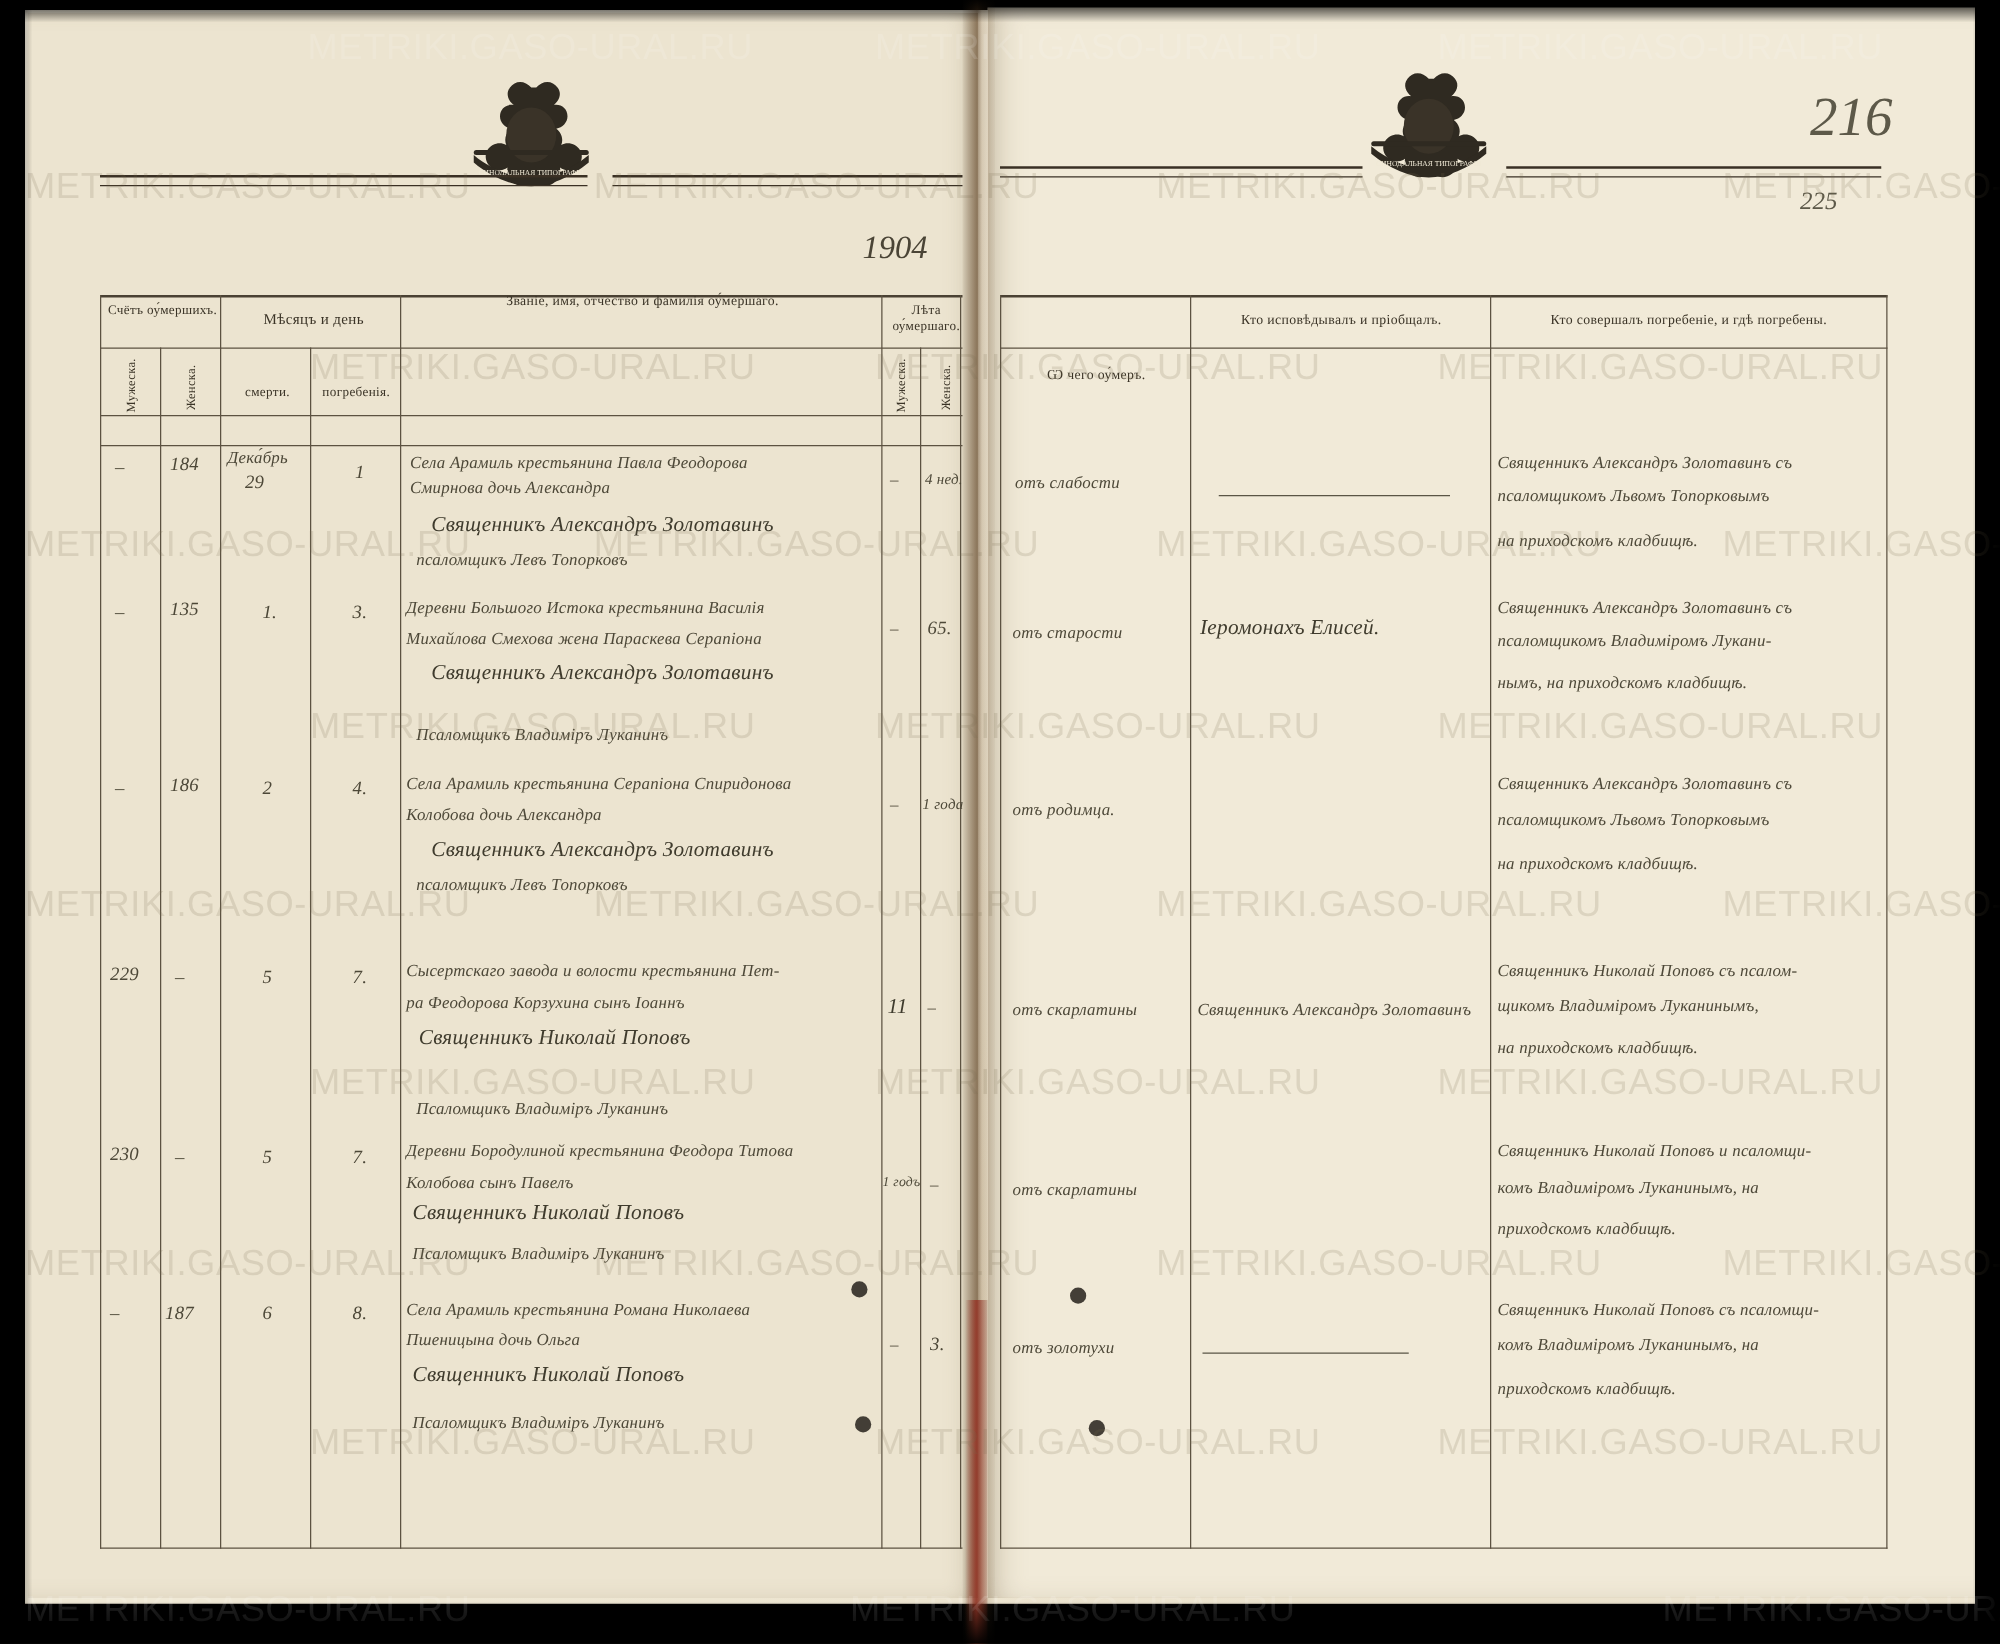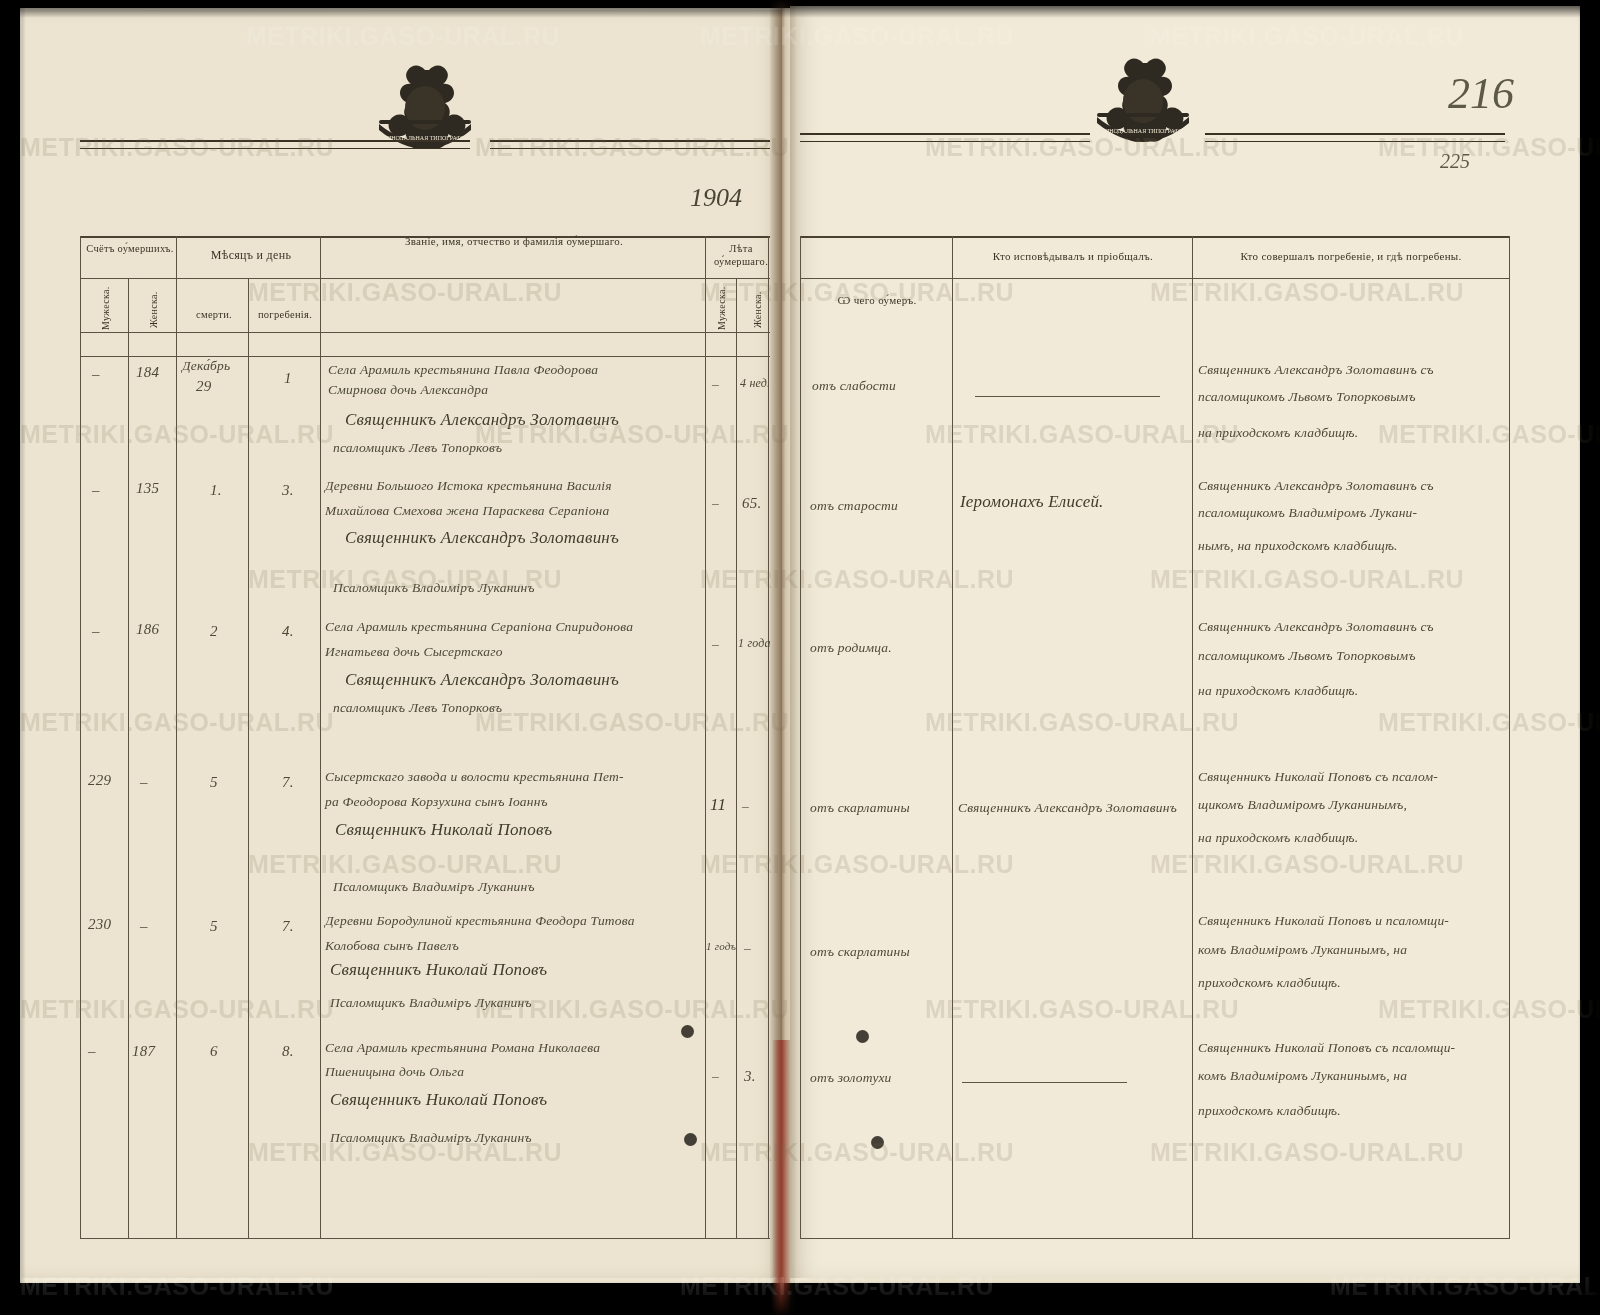--- a/index.html
+++ b/index.html
@@ -72,22 +72,22 @@
   }
   .edge-shadow-right {
     position: absolute; top:0; right:0; width:22px; height:1315px;
     background: linear-gradient(to left, rgba(0,0,0,0.92), rgba(0,0,0,0));
   }
 
   
   .wm {
     position: absolute;
     font-family: "Liberation Sans", sans-serif;
-    font-weight: bold;
-    font-size: 25px;
+    font-weight: normal;
+    font-size: 29px;
     letter-spacing: 0.5px;
     color: rgba(255,255,255,0.13);
     white-space: nowrap;
     pointer-events: none;
   }
   .wm.dark { color: rgba(120,105,75,0.17); }
 
   
   .crest {
     position: absolute;
@@ -317,21 +317,21 @@
   <div class="hw big" style="top:492px; left:960px;">Іеромонахъ Елисей.</div>
   <div class="hw" style="top:478px; left:1198px;">Священникъ Александръ Золотавинъ съ</div>
   <div class="hw" style="top:505px; left:1198px;">псаломщикомъ Владиміромъ Лукани-</div>
   <div class="hw" style="top:538px; left:1198px;">нымъ, на приходскомъ кладбищѣ.</div>
 
   <div class="hw num" style="top:623px; left:92px;">–</div>
   <div class="hw num" style="top:621px; left:136px;">186</div>
   <div class="hw num" style="top:623px; left:210px;">2</div>
   <div class="hw num" style="top:623px; left:282px;">4.</div>
   <div class="hw" style="top:619px; left:325px;">Села Арамиль крестьянина Серапіона Спиридонова</div>
-  <div class="hw" style="top:644px; left:325px;">Игнатьева дочь Сысертскаго</div>
+  <div class="hw" style="top:644px; left:325px;">Колобова дочь Александра</div>
   <div class="hw big" style="top:670px; left:345px;">Священникъ Александръ Золотавинъ</div>
   <div class="hw" style="top:700px; left:333px;">псаломщикъ Левъ Топорковъ</div>
   <div class="hw" style="top:636px; left:712px;">–</div>
   <div class="hw" style="top:636px; left:738px; font-size:12px;">1 года</div>
   <div class="hw" style="top:640px; left:810px;">отъ родимца.</div>
   <div class="hw" style="top:640px; left:960px;"></div>
   <div class="hw" style="top:619px; left:1198px;">Священникъ Александръ Золотавинъ съ</div>
   <div class="hw" style="top:648px; left:1198px;">псаломщикомъ Львомъ Топорковымъ</div>
   <div class="hw" style="top:683px; left:1198px;">на приходскомъ кладбищѣ.</div>
 

